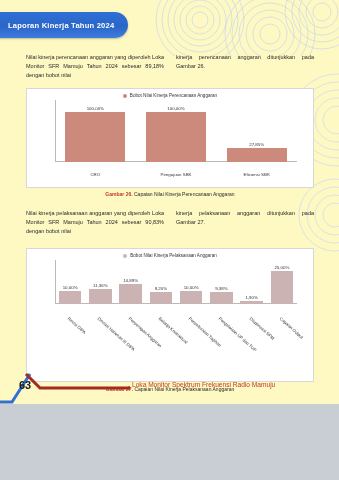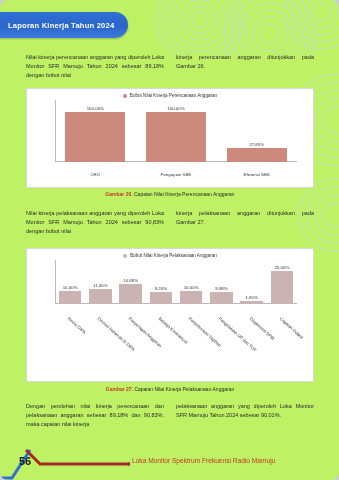--- a/index.html
+++ b/index.html
@@ -4,24 +4,23 @@
 <style>
   * { box-sizing: border-box; margin: 0; padding: 0; }
   html, body {
     width: 339px; height: 480px;
     font-family: "Liberation Sans", sans-serif;
     background: #c9cdd4;
     overflow: hidden;
   }
   .page {
     position: absolute; left: 0; top: 0;
-    width: 339px; height: 480px;
-    background: #bef264;
+    width: 339px; height: 404px;
+    background: #fef9c3;
     overflow: hidden;
-    border-radius: 8px;
   }
 
   
   .header-deco {
     position: absolute; left: 0; top: 0;
     width: 339px; height: 56px;
     overflow: hidden;
     pointer-events: none;
   }
   .side-deco {
@@ -382,17 +381,17 @@
       <p>pelaksanaan anggaran yang diperoleh Loka Monitor SFR Mamuju Tahun 2024 sebesar 90,01%.</p>
     </div>
   </div>
 
   <div class="footer">
     <svg width="339" height="40" viewBox="0 0 339 40">
       <polyline points="0,38 12,38 30,10" fill="none" stroke="#2f6fd6" stroke-width="3"></polyline>
       <polyline points="26,10 40,24 130,24" fill="none" stroke="#a32b24" stroke-width="3"></polyline>
       <line x1="130" y1="24" x2="128" y2="24" stroke="#a32b24" stroke-width="3"></line>
     </svg>
-    <div class="page-num">56</div>
+    <div class="page-num">63</div>
     <div class="footer-text">Loka Monitor Spektrum Frekuensi Radio Mamuju</div>
   </div>
 
 </div>
 
 </body></html>

